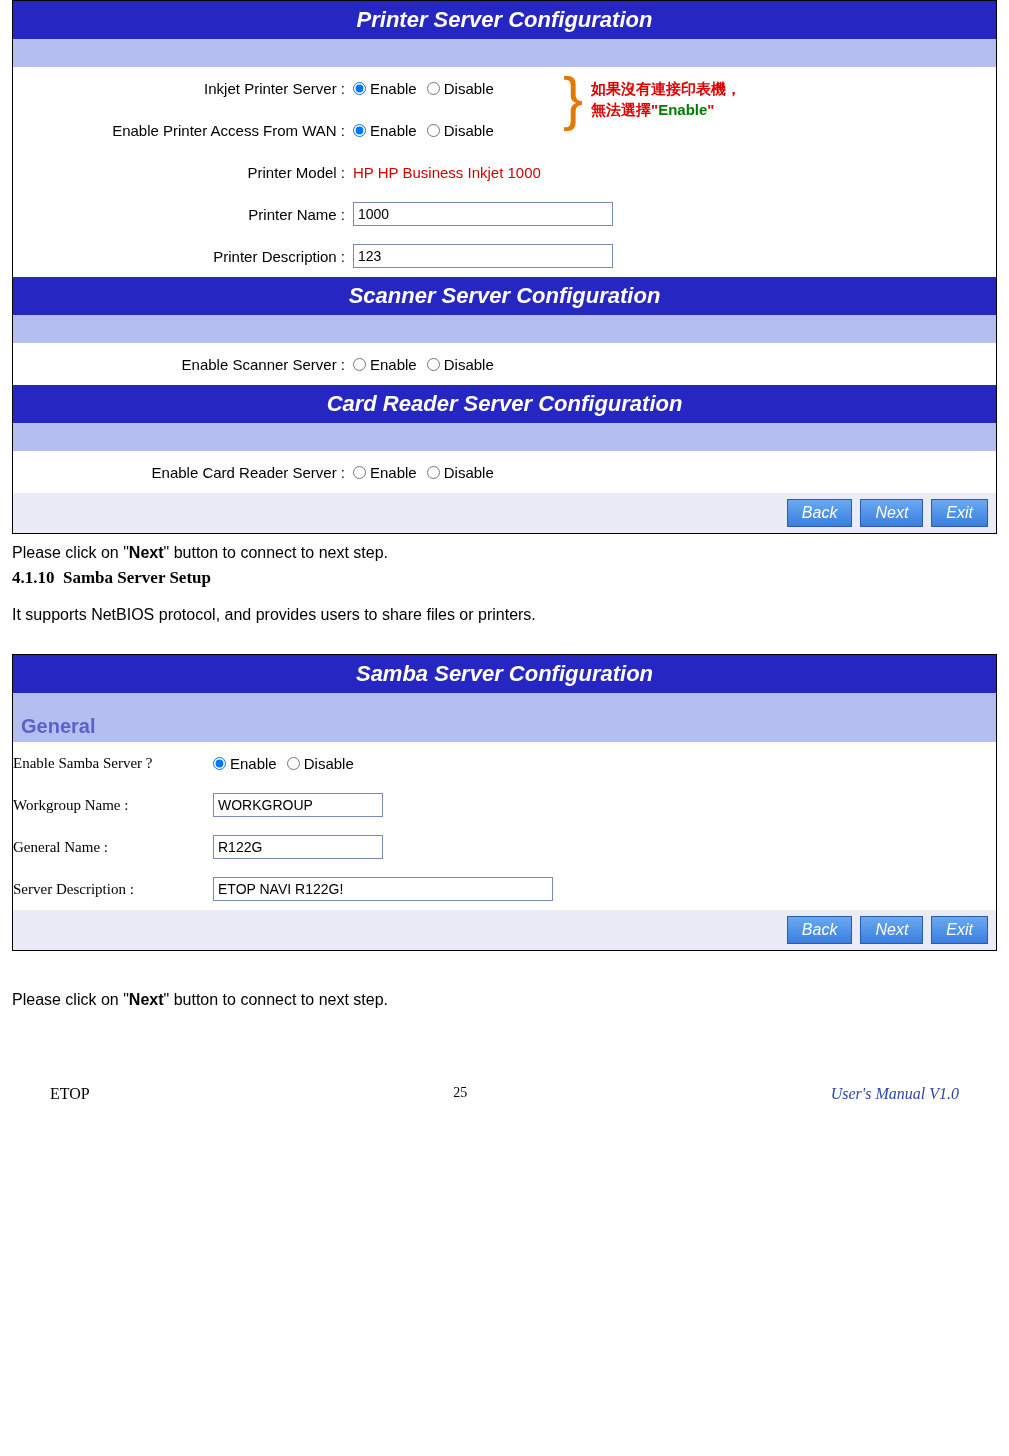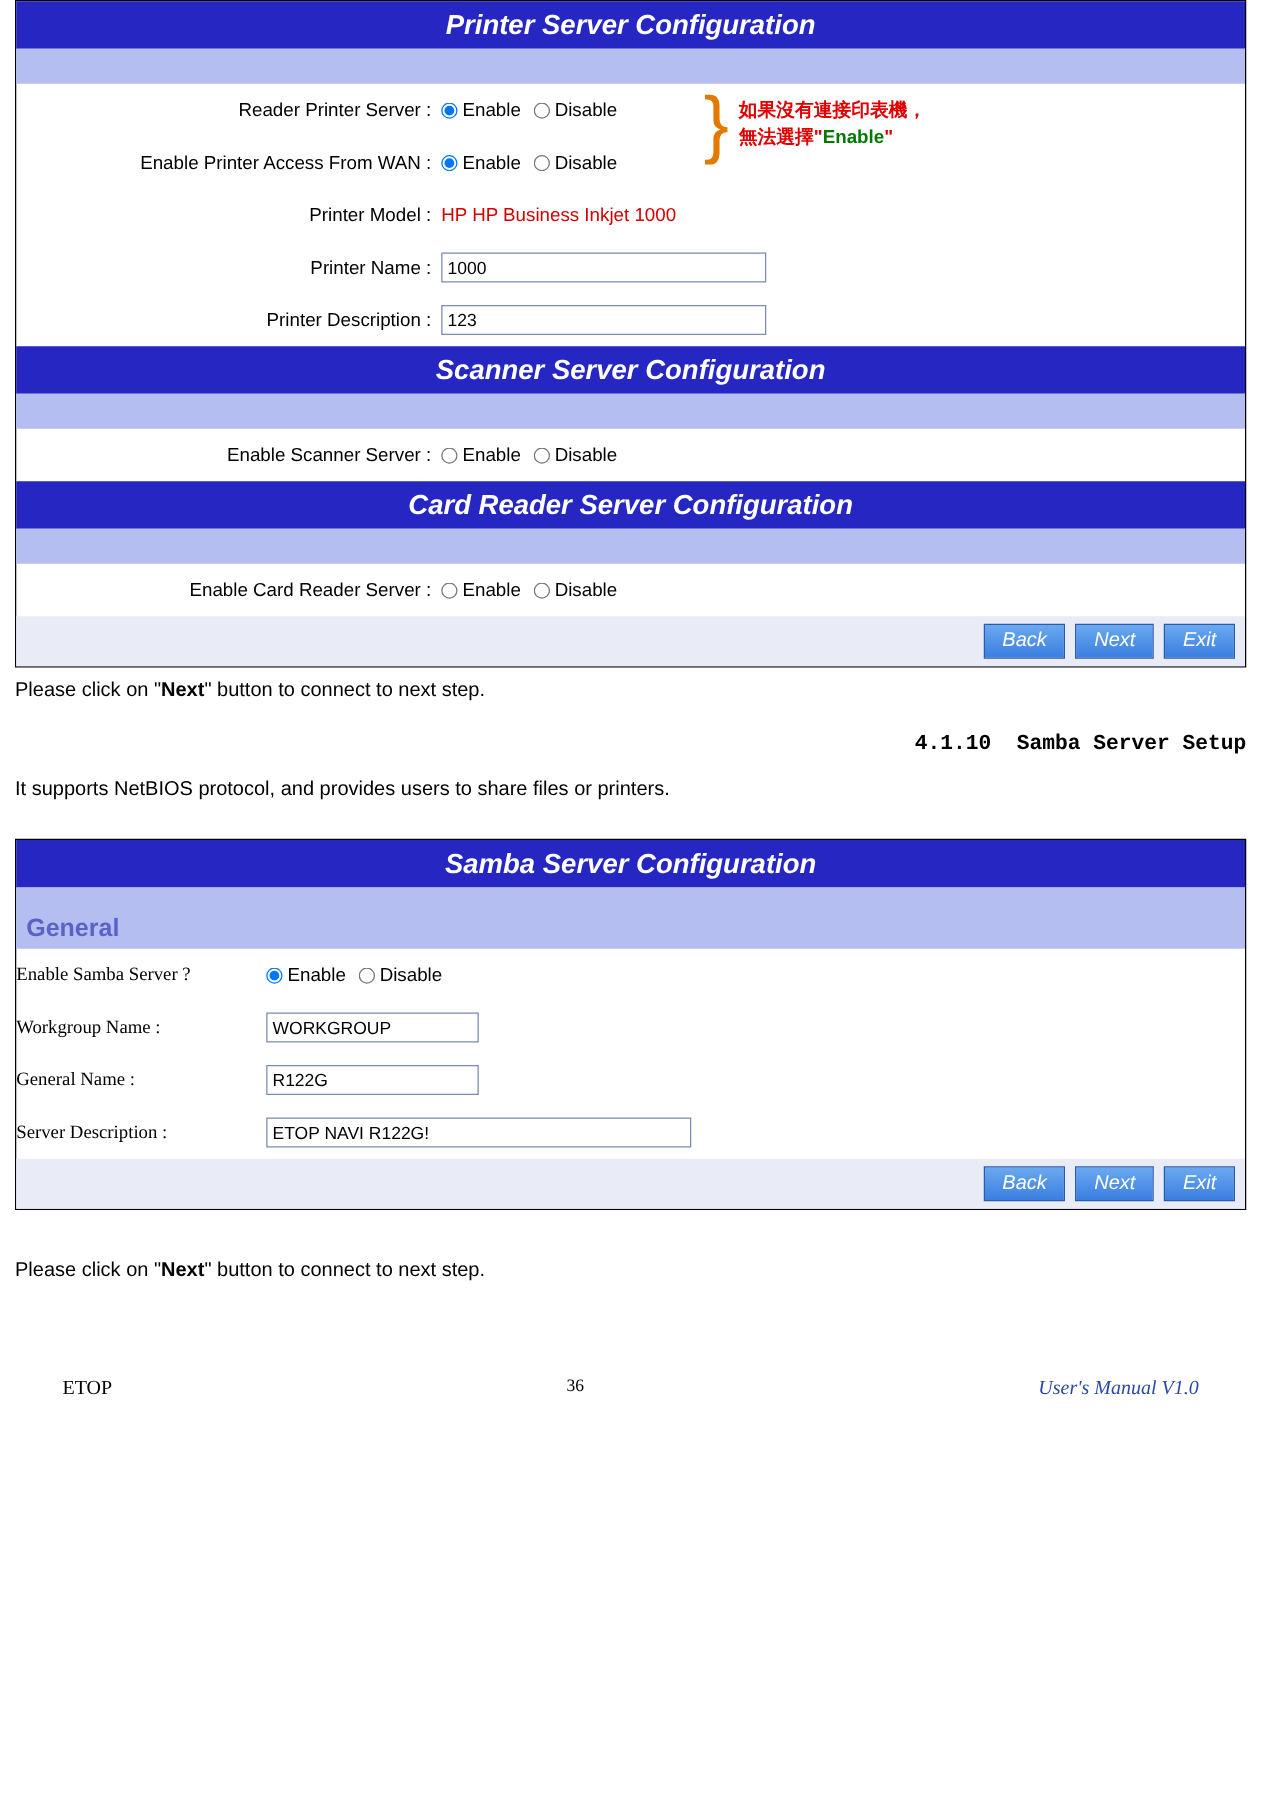--- a/index.html
+++ b/index.html
@@ -18,37 +18,37 @@
   .text-input { height: 24px; border: 1px solid #7a8ab0; padding: 2px 4px; font-size: 14px; font-family: Arial, Helvetica, sans-serif; }
   .model-text { color: #d40000; font-size: 15px; }
   .annot-wrap { position: absolute; left: 210px; top: -8px; display: flex; align-items: center; }
   .brace { color: #e47900; font-size: 60px; line-height: 0.9; font-weight: 100; }
   .annot-text { color: #e00000; font-weight: bold; font-size: 15px; margin-left: 8px; line-height: 1.4; }
   .annot-text .enable { color: #007a00; }
   .btn-row { background: #e9ecf7; padding: 6px 8px; display: flex; justify-content: flex-end; gap: 8px; }
   .btn { background: linear-gradient(#6aa9f0, #3a7ee0); color: #fff; border: 1px solid #2a5bb0; border-radius: 0; padding: 4px 14px; font-size: 16px; font-style: italic; cursor: pointer; }
   .body-text { font-family: Verdana, Arial, sans-serif; font-size: 16px; margin: 10px 0 6px 0; }
   .body-text strong { font-weight: bold; }
-  .section-title { font-family: Liberation Mono, monospace; font-size: 17px; font-weight: bold; margin: 24px 0 18px 0; text-align: right; }
+  .section-title { font-family: Liberation Serif, serif; font-size: 17px; font-weight: bold; margin: 6px 0 18px 0; }
   .footer { display: flex; justify-content: space-between; padding: 30px 50px 10px 50px; font-family: "Times New Roman", serif; }
   .footer-left { font-size: 16px; }
   .footer-center { font-size: 14px; }
   .footer-right { font-style: italic; color: #2a49a8; font-size: 16px; }
 </style>
 </head>
 <body>
 
 <div class="page">
 
   <div class="panel">
     <div class="header-bar">Printer Server Configuration</div>
     <div class="spacer-bar"></div>
 
     <div class="form-row">
-      <div class="form-label">Reader Printer Server :</div>
+      <div class="form-label">Inkjet Printer Server :</div>
       <div class="form-value">
         <label class="radio-wrap">
             <input type="radio" checked="" style="">
             <span>Enable</span>
           </label>
         <label class="radio-wrap">
             <input type="radio" style="">
             <span>Disable</span>
           </label>
         <div class="annot-wrap">
@@ -191,15 +191,15 @@
   </div>
 
   <p class="body-text" style="margin-top:40px">
     <span>Please click on "</span><strong>Next</strong><span>" button to connect to next step.</span>
   </p>
 
 </div>
 
 <div class="footer">
   <span class="footer-left">ETOP</span>
-  <span class="footer-center">36</span>
+  <span class="footer-center">25</span>
   <span class="footer-right">User's Manual V1.0</span>
 </div>
 
 </body></html>

